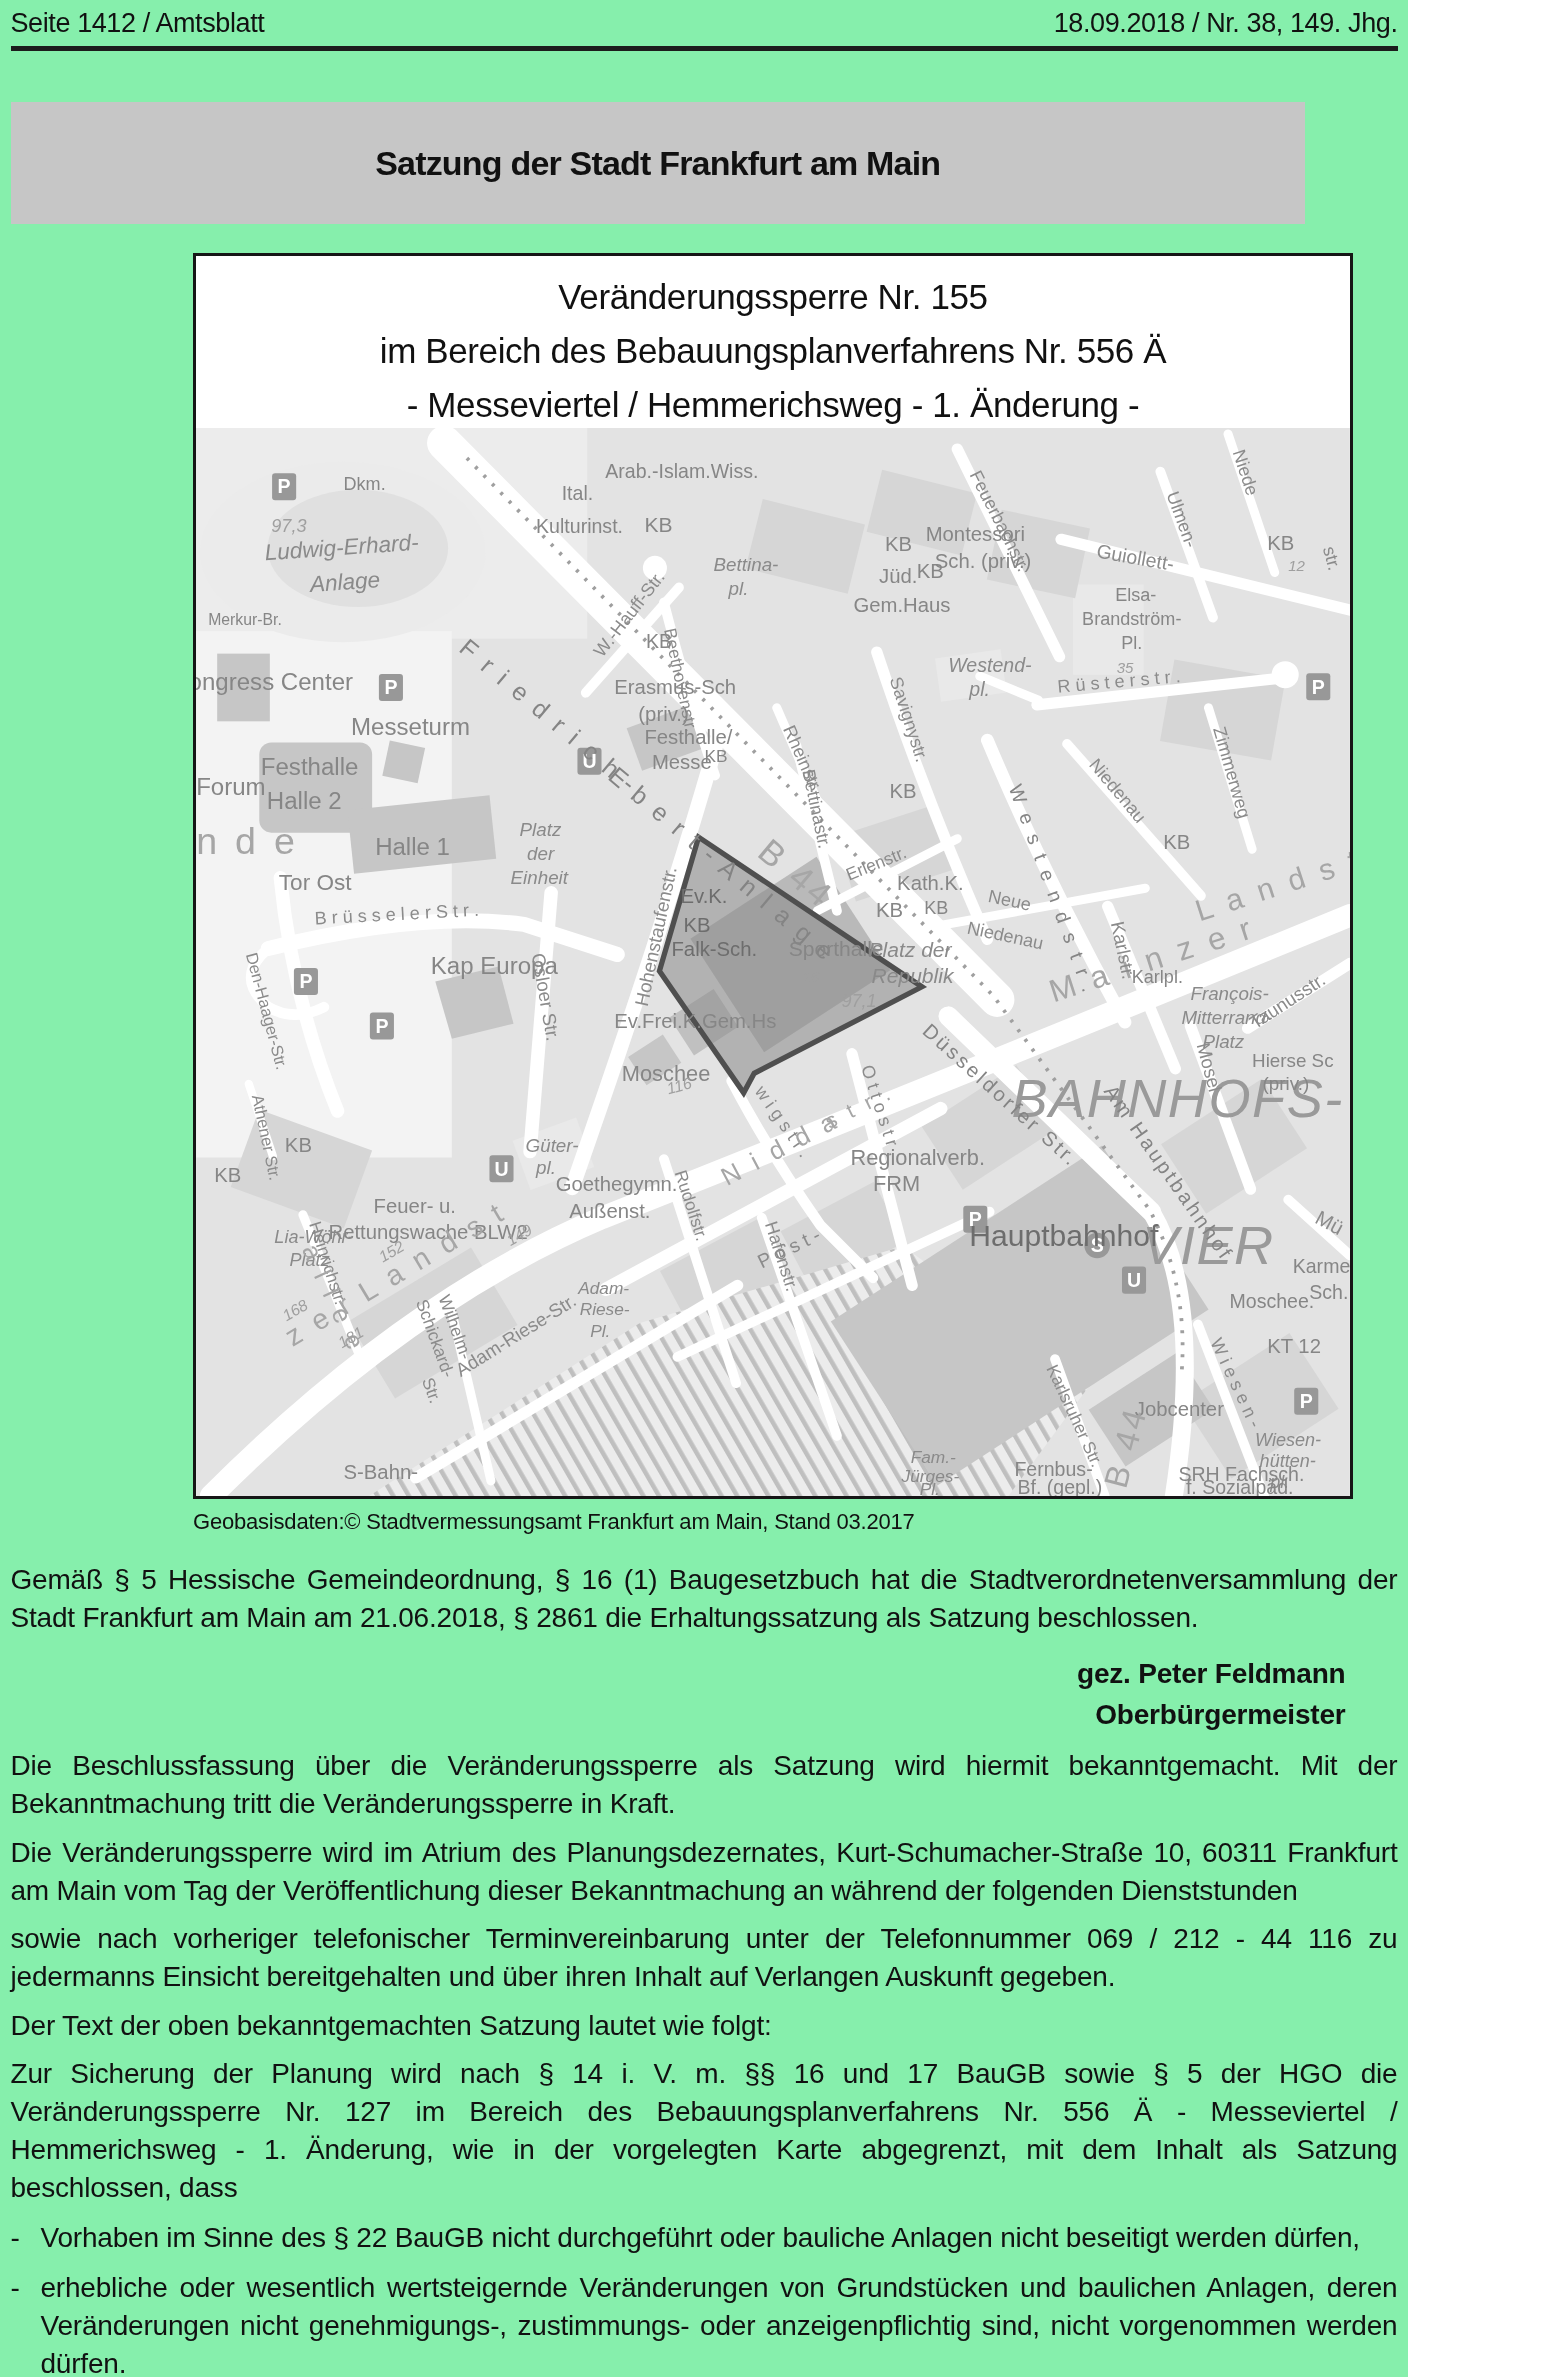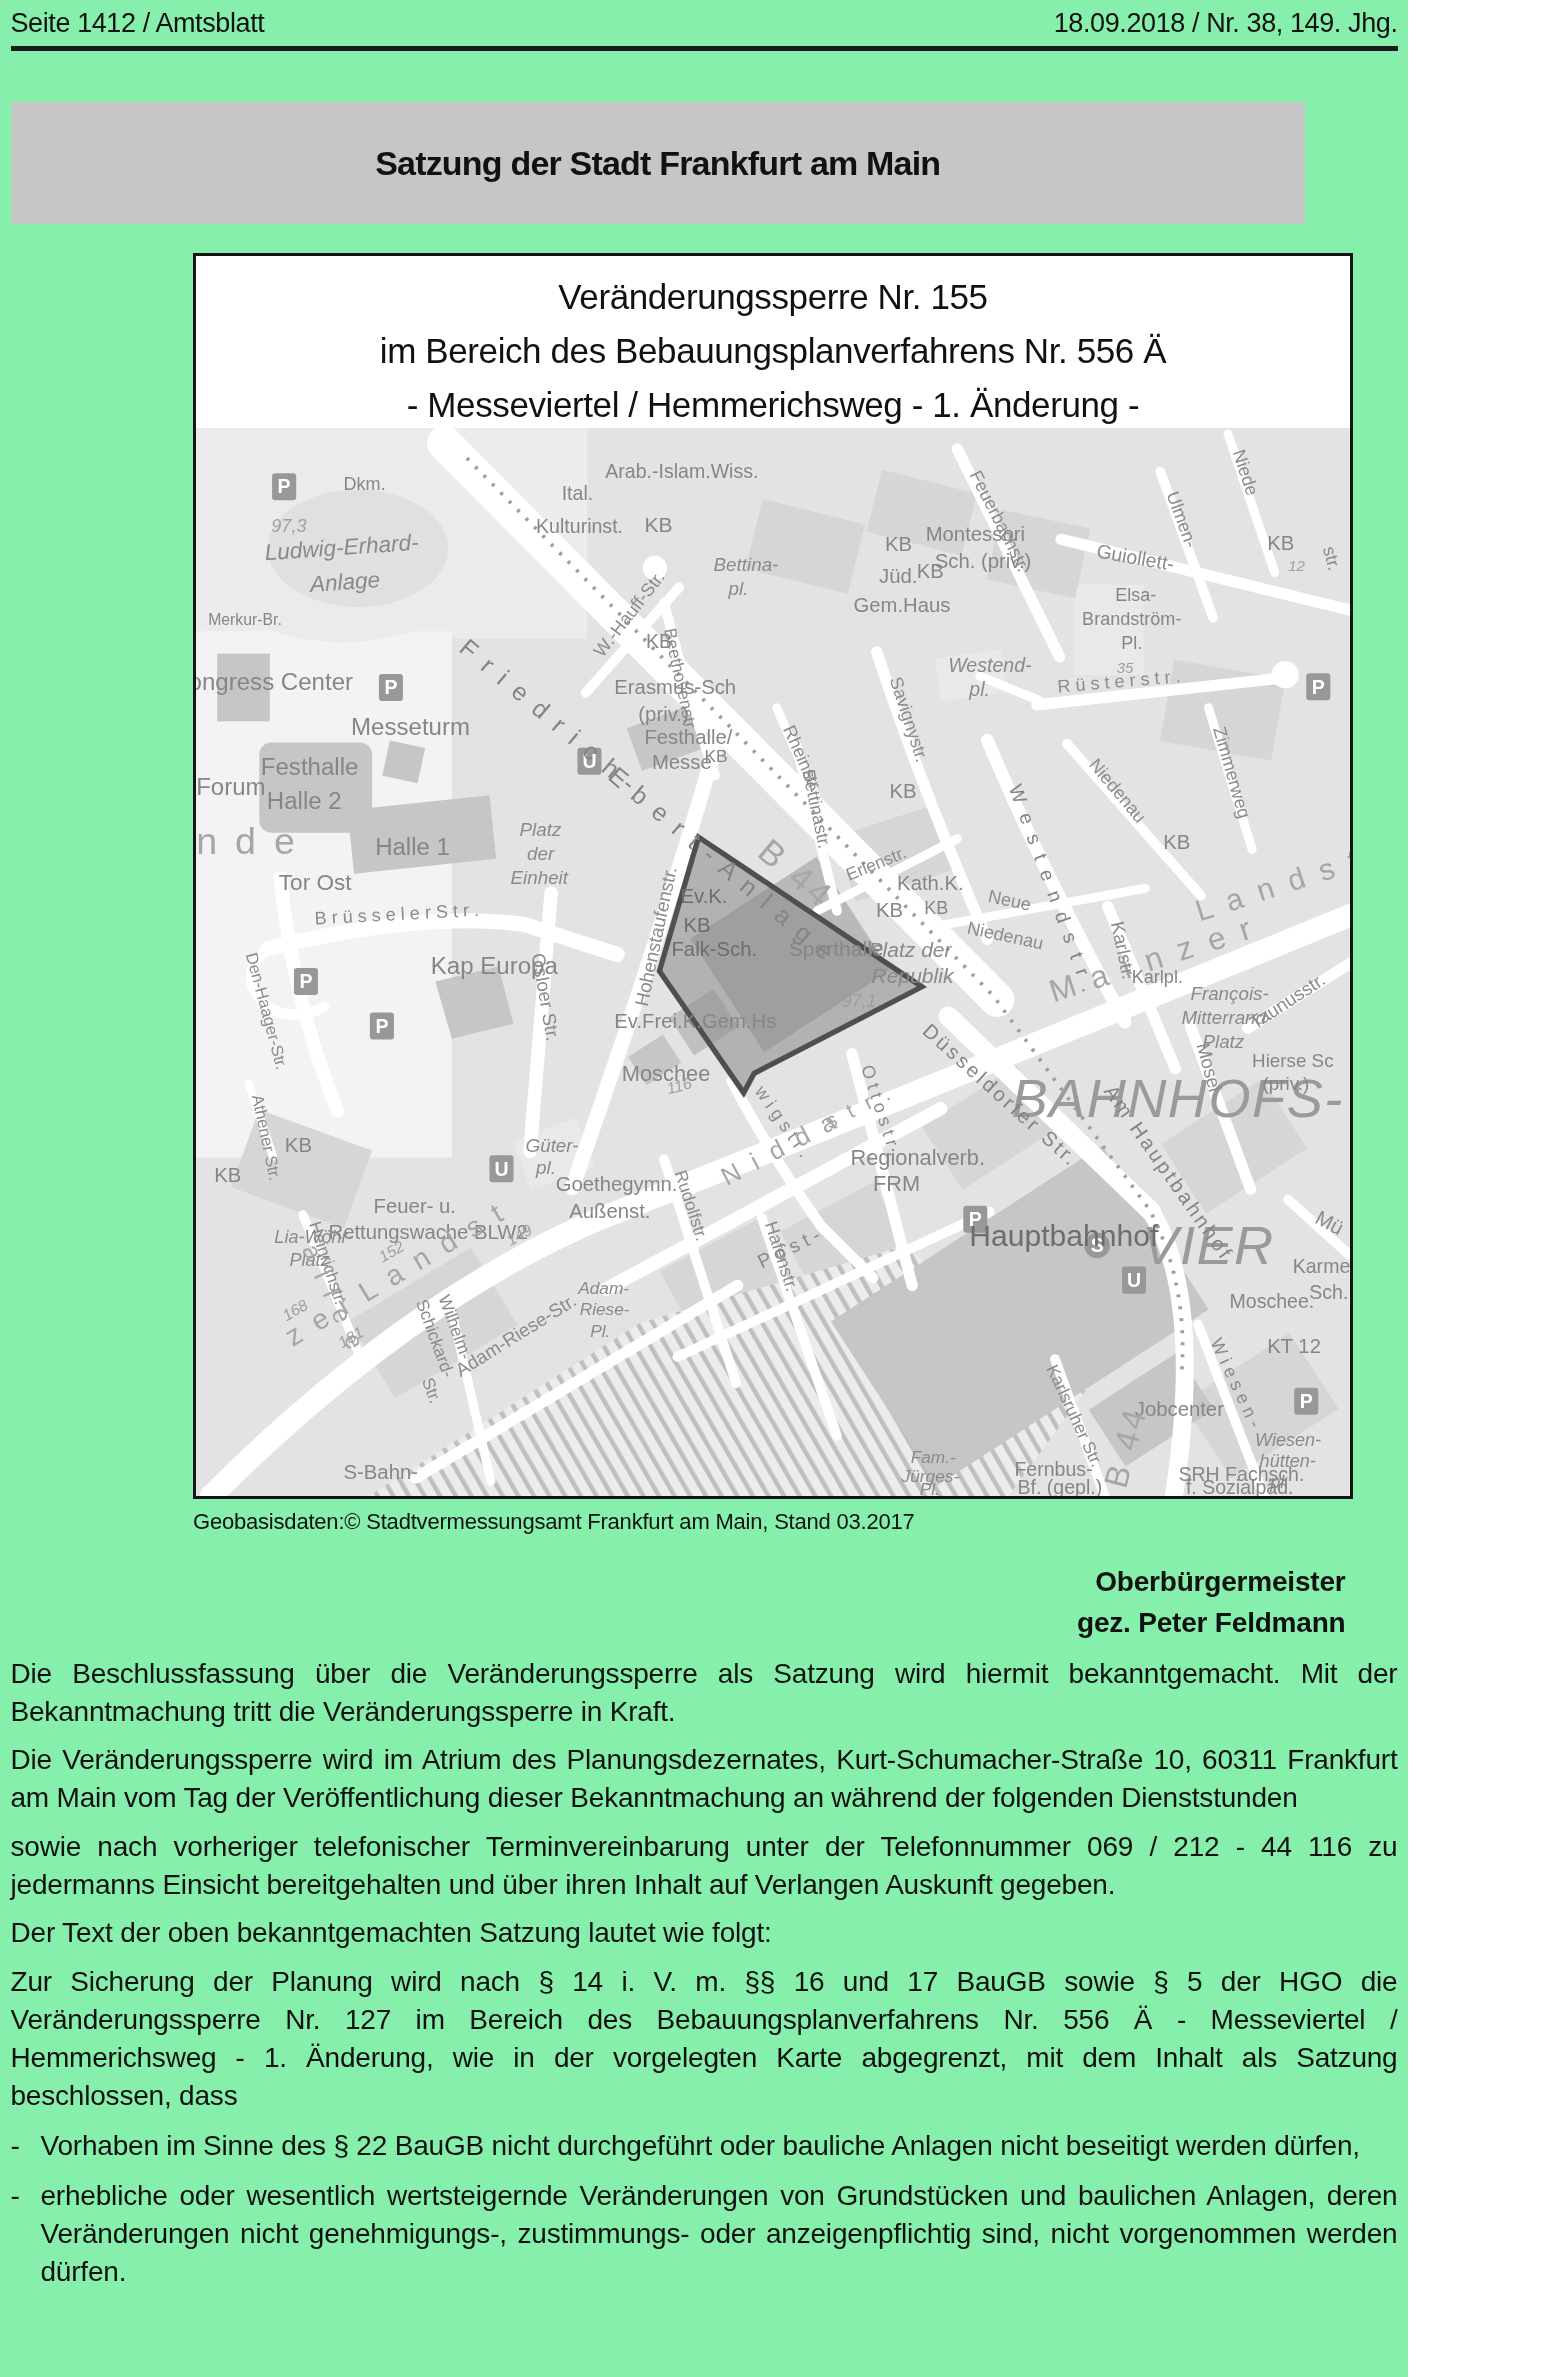--- a/index.html
+++ b/index.html
@@ -364,23 +364,24 @@
             <text x="938" y="1402" font-size="23" class="ml-it">Jürges-</text>
             <text x="962" y="1419" font-size="23" class="ml-it">Pl.</text>
           </g>
       </svg>
     </div>
   </div>
 
   <div class="caption">Geobasisdaten:© Stadtvermessungsamt Frankfurt am Main, Stand 03.2017</div>
 
   <div class="body">
+    <p>Gemäß § 5 Hessische Gemeindeordnung, § 16 (1) Baugesetzbuch hat die Stadtverordnetenversammlung der Stadt Frankfurt am Main am 21.06.2018, § 2861 die Erhaltungssatzung als Satzung beschlossen.</p>
     <div class="sig">
+      <div>gez. Peter Feldmann</div>
       <div>Oberbürgermeister</div>
-      <div>gez. Peter Feldmann</div>
     </div>
     <p>Die Beschlussfassung über die Veränderungssperre als Satzung wird hiermit bekanntgemacht. Mit der Bekanntmachung tritt die Veränderungssperre in Kraft.</p>
     <p>Die Veränderungssperre wird im Atrium des Planungsdezernates, Kurt-Schumacher-Straße 10, 60311 Frankfurt am Main vom Tag der Veröffentlichung dieser Bekanntmachung an während der folgenden Dienststunden</p>
     <p>sowie nach vorheriger telefonischer Terminvereinbarung unter der Telefonnummer 069 / 212 - 44 116 zu jedermanns Einsicht bereitgehalten und über ihren Inhalt auf Verlangen Auskunft gegeben.</p>
     <p>Der Text der oben bekanntgemachten Satzung lautet wie folgt:</p>
     <p>Zur Sicherung der Planung wird nach § 14 i. V. m. §§ 16 und 17 BauGB sowie § 5 der HGO die Veränderungssperre Nr. 127 im Bereich des Bebauungsplanverfahrens Nr. 556 Ä - Messeviertel / Hemmerichsweg - 1. Änderung, wie in der vorgelegten Karte abgegrenzt, mit dem Inhalt als Satzung beschlossen, dass</p>
     <div class="bullet">
       <span class="dash">-</span>
       <span class="bt">Vorhaben im Sinne des § 22 BauGB nicht durchgeführt oder bauliche Anlagen nicht beseitigt werden dürfen,</span>
     </div>

